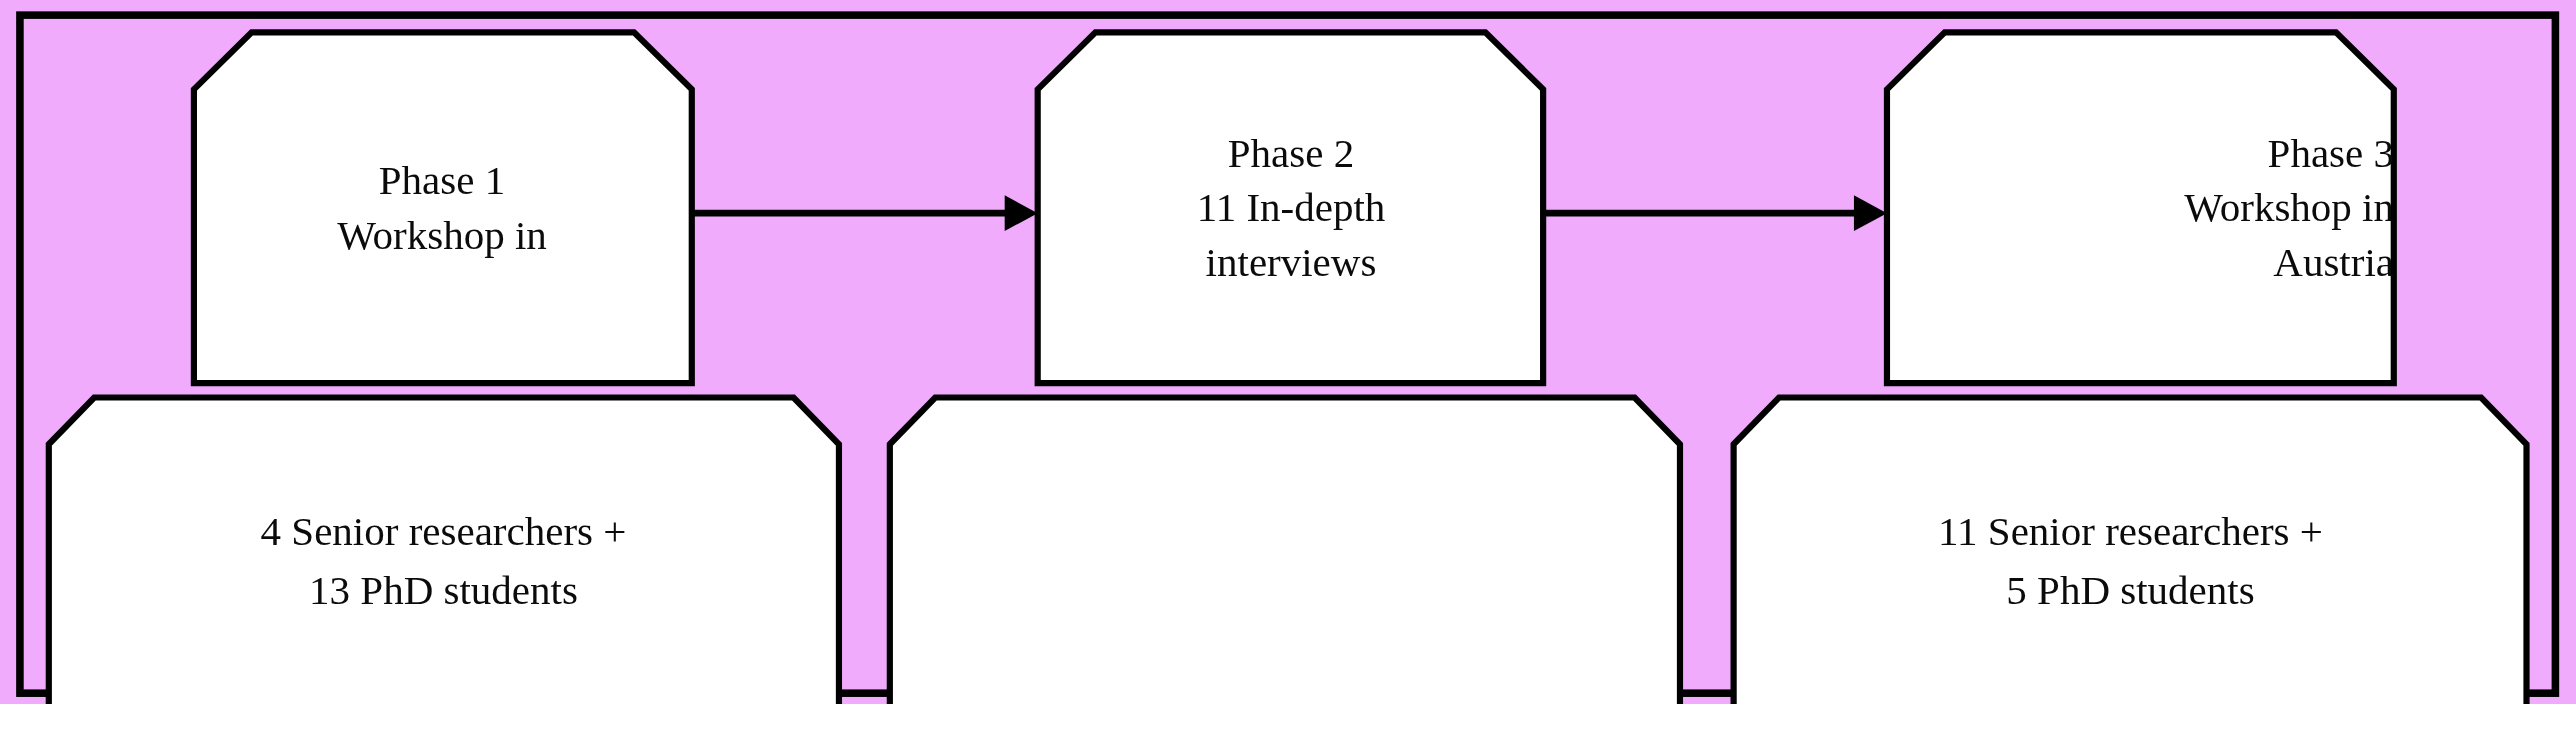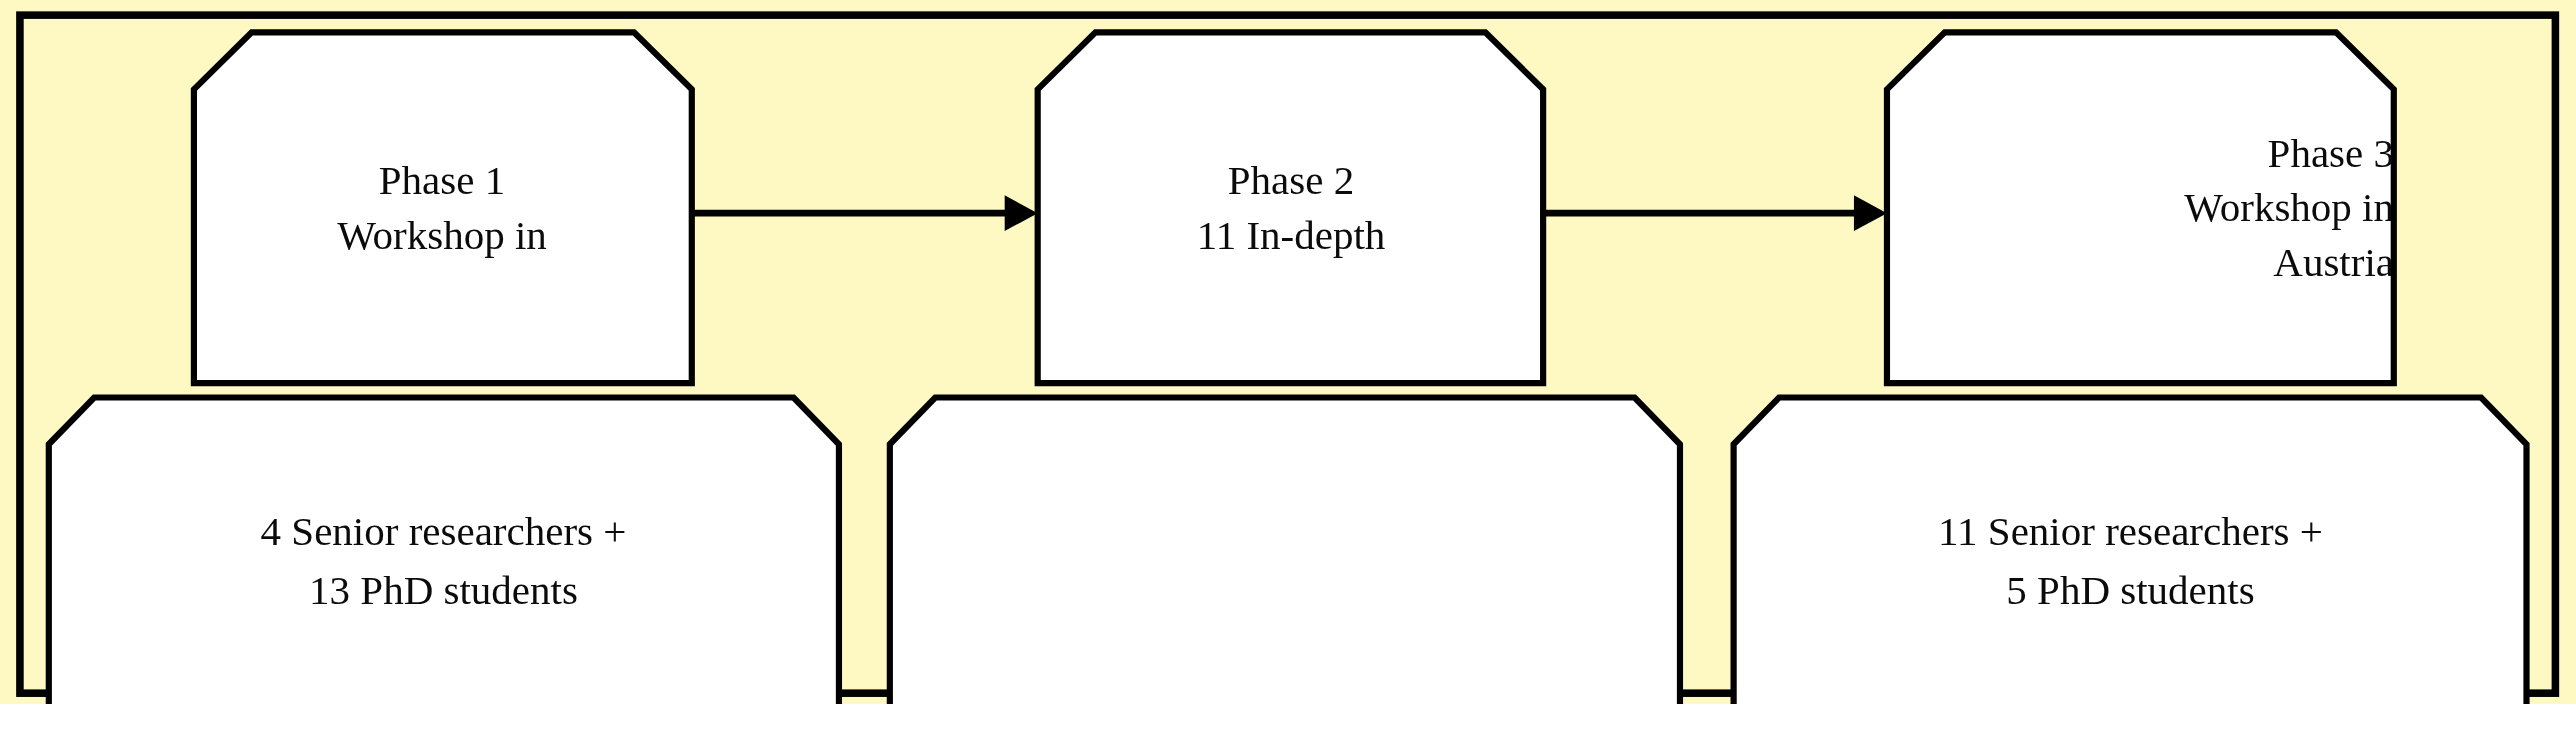--- a/index.html
+++ b/index.html
@@ -9,21 +9,21 @@
     background: #ffffff;
   }
   body {
     font-family: "Liberation Serif", "DejaVu Serif", serif;
     color: #000000;
   }
   #stage {
     position: relative;
     width: 2576px;
     height: 704px;
-    background: #fef9c3;
+    background: #f0abfc;
     overflow: hidden;
     font-family: Liberation Serif, serif;
   }
   #diagram-svg {
     position: absolute;
     left: 0;
     top: 0;
     width: 2576px;
     height: 731px;
     display: block;
@@ -84,20 +84,21 @@
   </svg>
 
   <div class="node-text phase-text" style="left:193px; top:32px; width:498px; height:351px;">
     <span class="t-line">Phase 1</span>
     <span class="t-line">Workshop in</span>
   </div>
 
   <div class="node-text phase-text" style="left:1038px; top:32px; width:506px; height:351px;">
     <span class="t-line">Phase 2</span>
     <span class="t-line">11 In-depth</span>
+    <span class="t-line">interviews</span>
   </div>
 
   <div class="node-text phase-text" style="left:1887px; top:32px; width:507px; height:351px;align-items:flex-end;">
     <span class="t-line">Phase 3</span>
     <span class="t-line">Workshop in</span>
     <span class="t-line">Austria</span>
   </div>
 
   <div class="node-text participants-text" style="left:48px; top:398px; width:791px; height:325px;">
     <span class="t-line">4 Senior researchers +</span>

